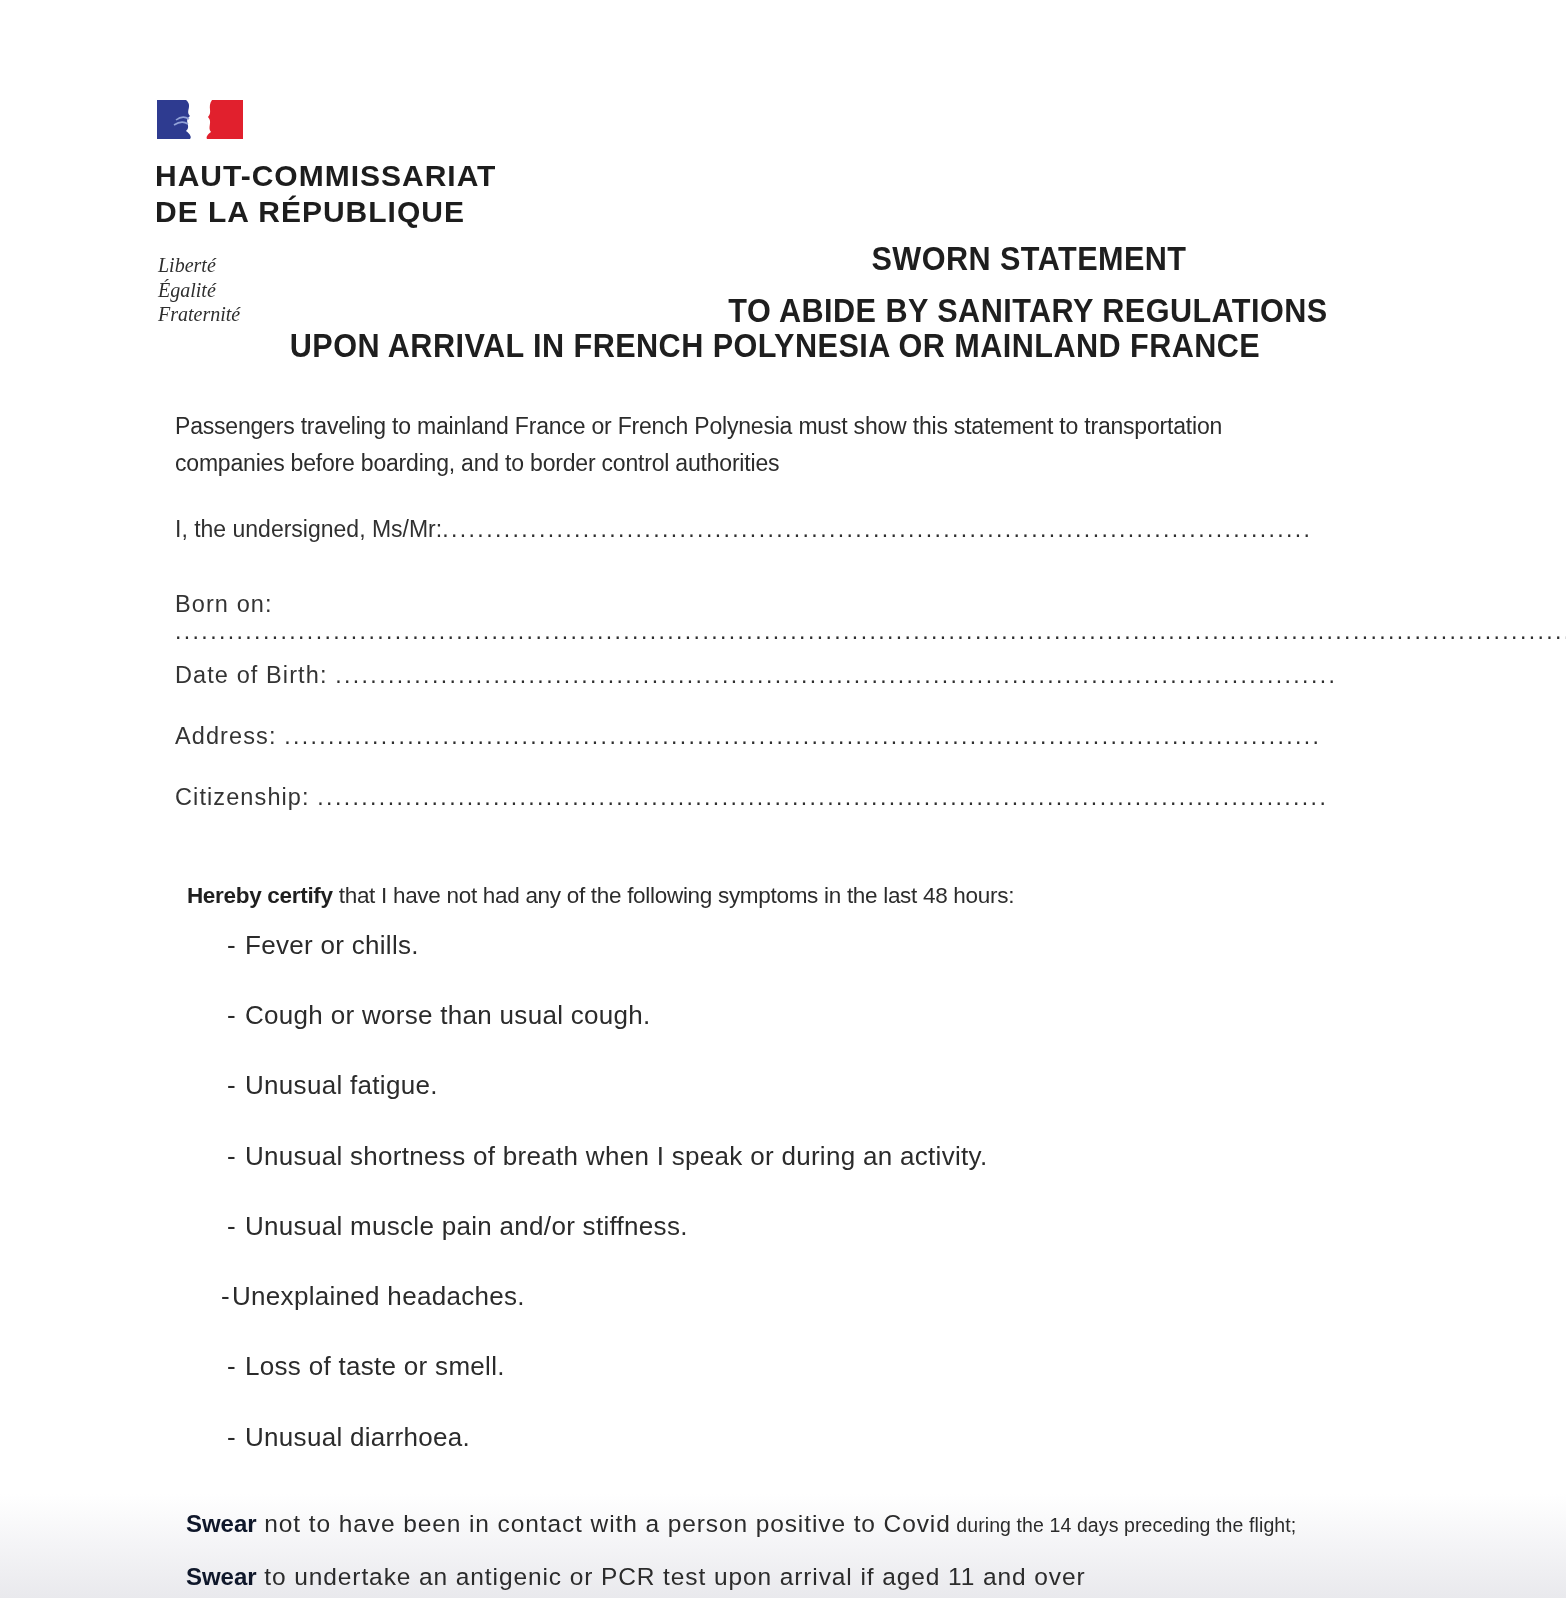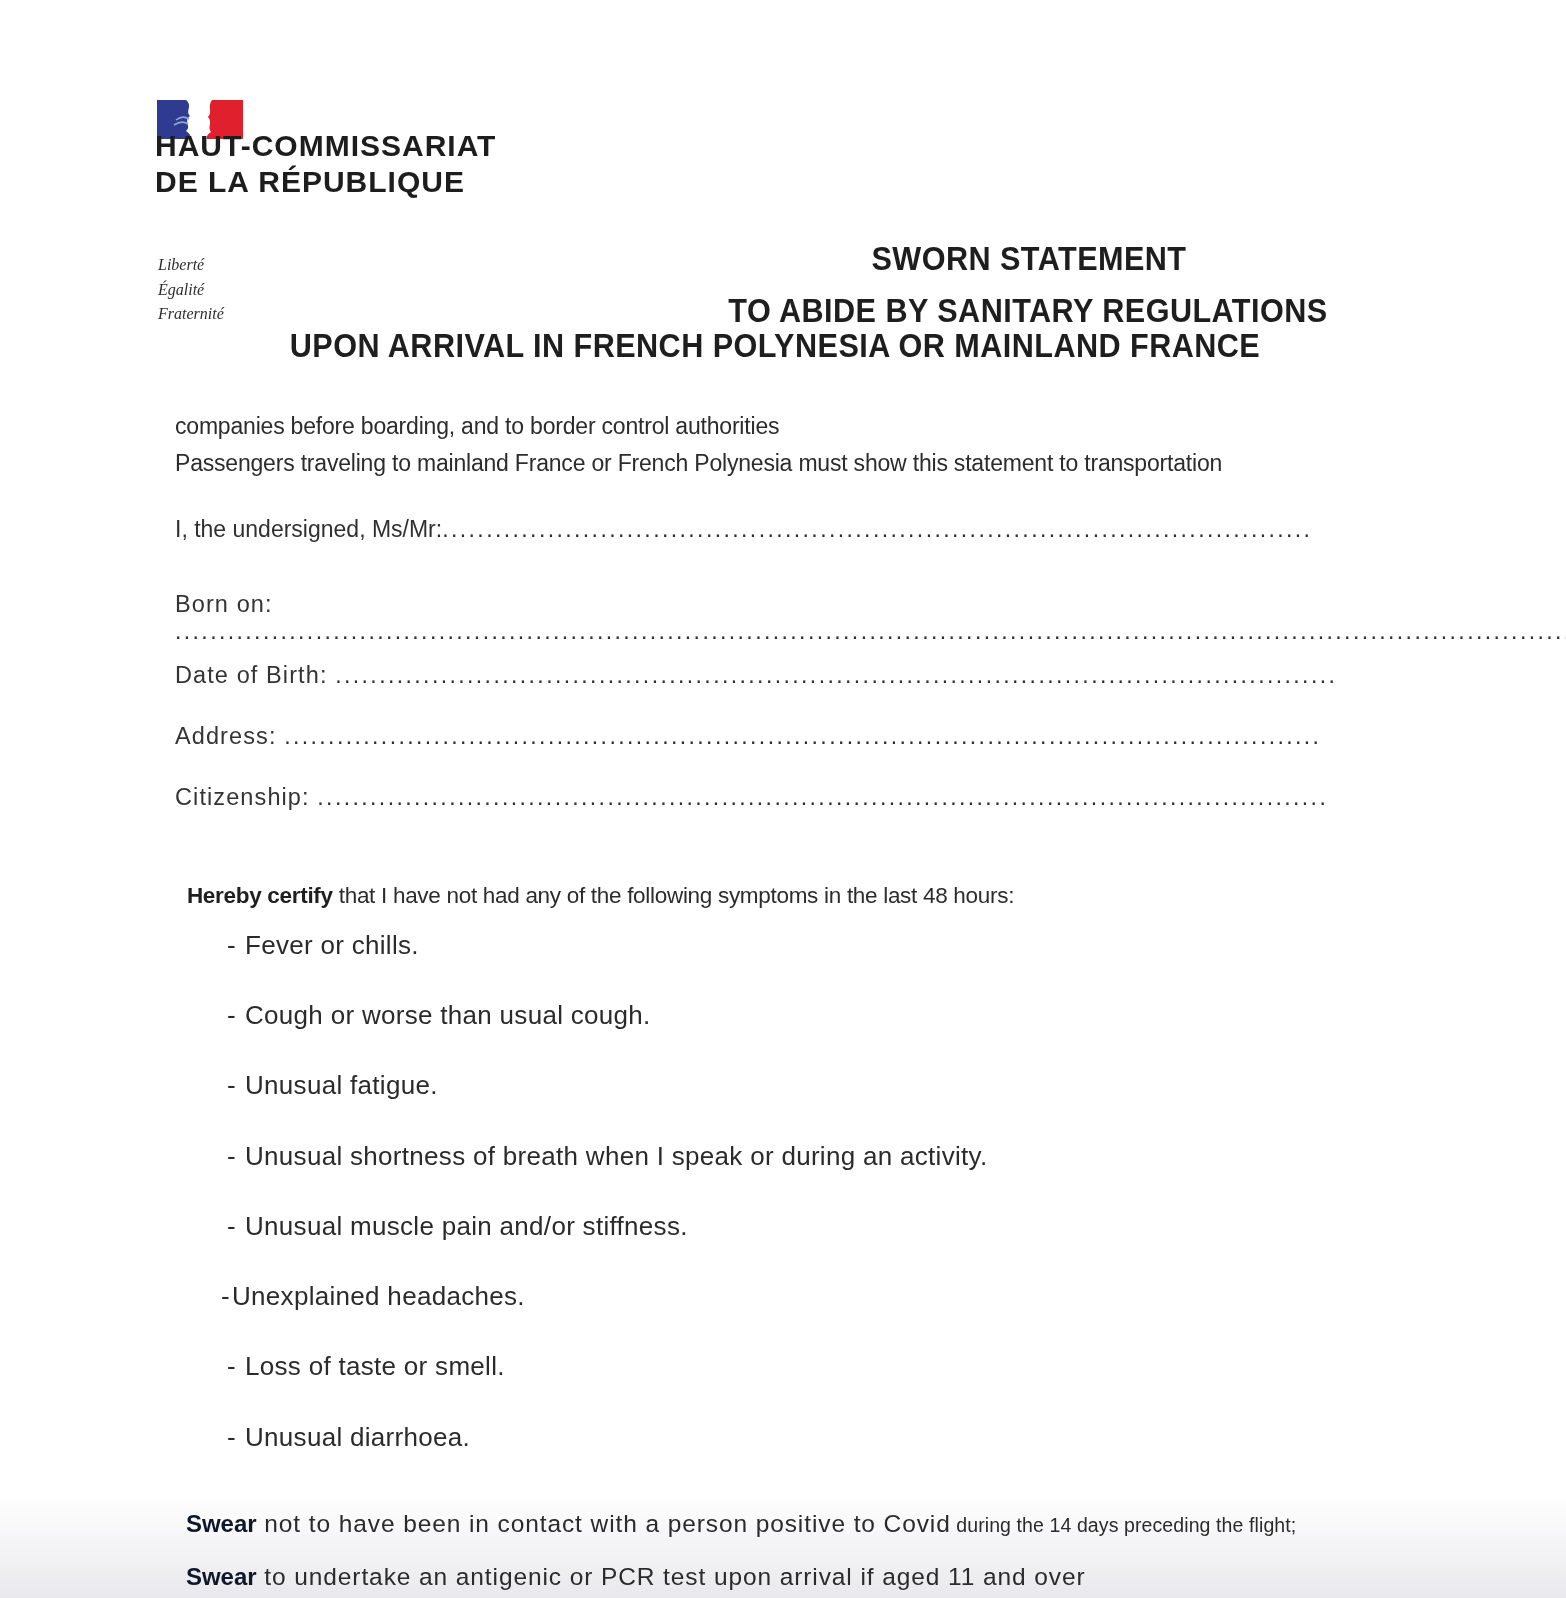--- a/index.html
+++ b/index.html
@@ -9,28 +9,28 @@
     background:linear-gradient(180deg,#ffffff 0%,#ffffff 93.5%,#e9e9ed 100%);
     font-family:"Liberation Sans",sans-serif;
     color:#2a2a2a;
     overflow:hidden;
   }
   .abs{position:absolute;}
 
   
   .logo{left:157px;top:100px;}
   .org{
-    left:155px;top:128px;
+    left:155px;top:158px;
     font-weight:700;font-size:30px;line-height:35.5px;
     letter-spacing:1px;color:#1d1d1d;white-space:nowrap;
   }
   .motto{
     left:158px;top:253px;
     font-family:"Liberation Serif",serif;font-style:italic;
-    font-size:16px;line-height:24.5px;color:#2e2e2e;
+    font-size:20px;line-height:24.5px;color:#2e2e2e;
   }
 
   
   .title{
     font-weight:700;font-size:34px;color:#1e1e1e;white-space:nowrap;
     transform:translateX(-50%) scaleX(0.9);
     letter-spacing:0.5px;
   }
   .t1{left:1029px;top:239px;}
   .t2{left:1028px;top:291px;}
@@ -100,22 +100,22 @@
   <div>Liberté</div>
   <div>Égalité</div>
   <div>Fraternité</div>
 </div>
 
 <div class="abs title t1">SWORN STATEMENT</div>
 <div class="abs title t2">TO ABIDE BY SANITARY REGULATIONS</div>
 <div class="abs title t3">UPON ARRIVAL IN FRENCH POLYNESIA OR MAINLAND FRANCE</div>
 
 <div class="abs intro">
+  <div>Passengers traveling to mainland France or French Polynesia must show this statement to transportation</div>
   <div>companies before boarding, and to border control authorities</div>
-  <div>Passengers traveling to mainland France or French Polynesia must show this statement to transportation</div>
 </div>
 
 <div class="abs field f1">
   <span class="flabel">I, the undersigned, Ms/Mr:</span>
     <span class="leader">................................................................................................................................................................................................................................................................</span>
 </div>
 <div class="abs field f2">
   <span class="flabel rounded">Born on: </span>
     <span class="leader">................................................................................................................................................................................................................................................................</span>
 </div>

